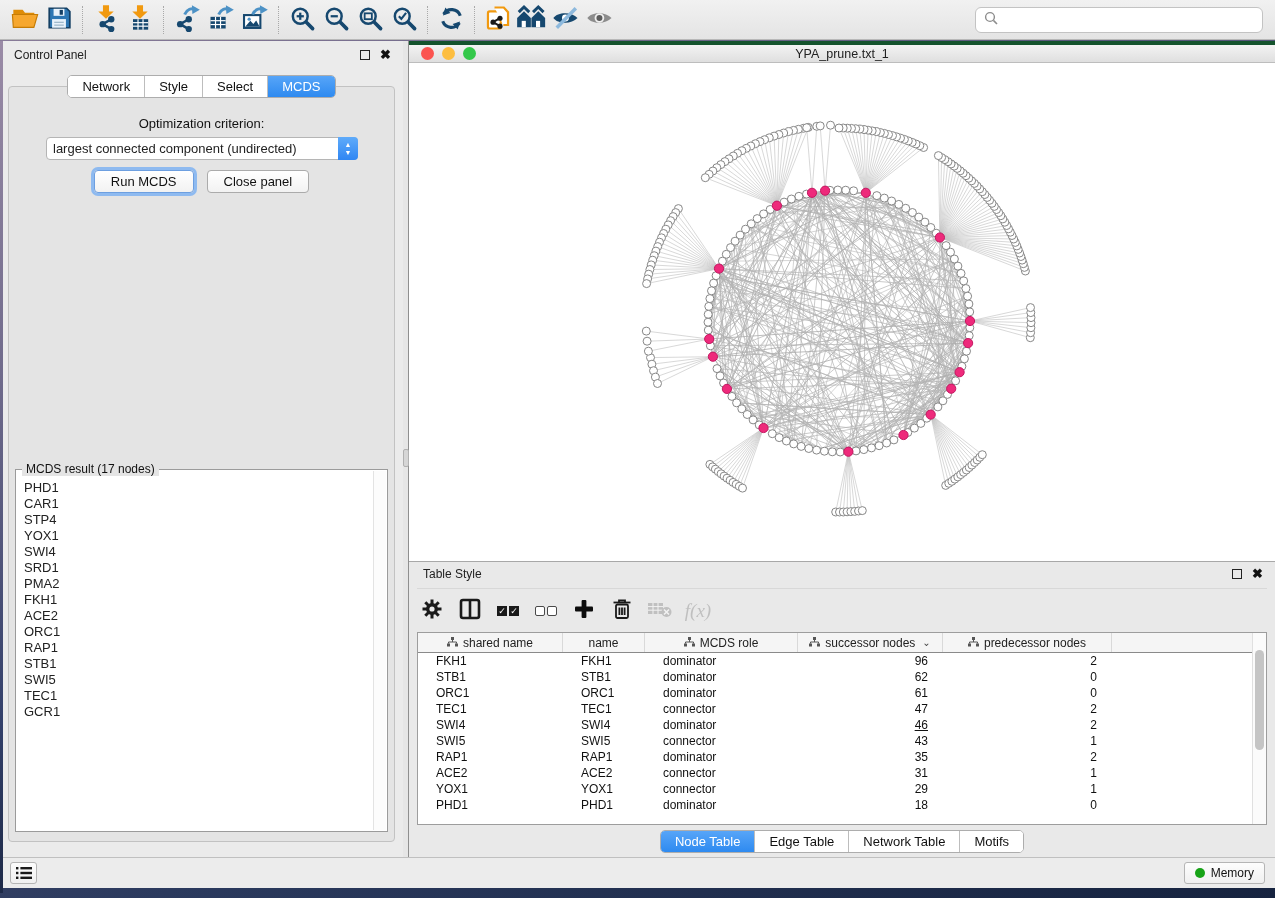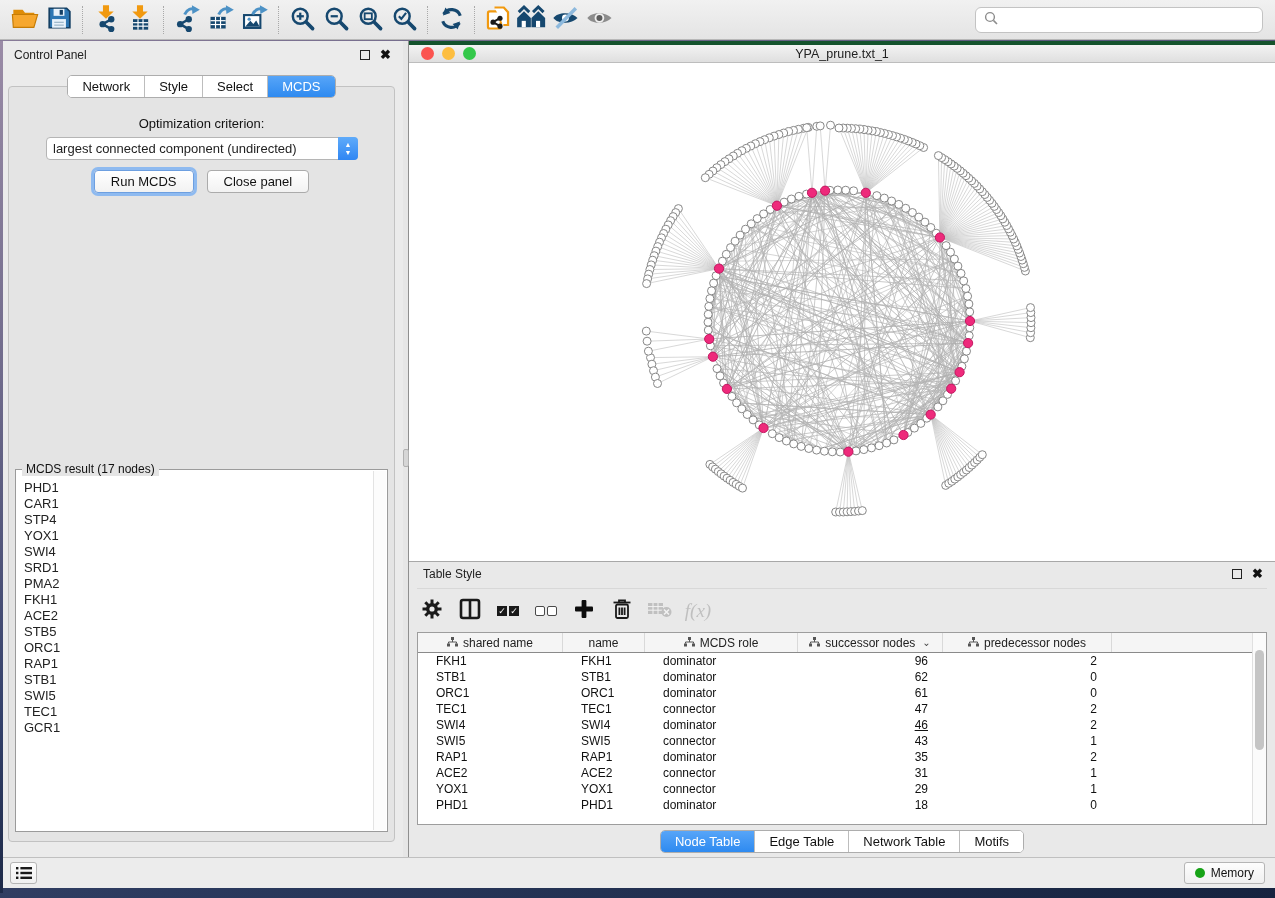--- a/index.html
+++ b/index.html
@@ -347,21 +347,20 @@
           <div class="result-list">
               <div>PHD1</div>
               <div>CAR1</div>
               <div>STP4</div>
               <div>YOX1</div>
               <div>SWI4</div>
               <div>SRD1</div>
               <div>PMA2</div>
               <div>FKH1</div>
               <div>ACE2</div>
-              <div>STB5</div>
               <div>ORC1</div>
               <div>RAP1</div>
               <div>STB1</div>
               <div>SWI5</div>
               <div>TEC1</div>
               <div>GCR1</div>
             </div>
           <div class="result-scroll"></div>
         </div>
       </div>

